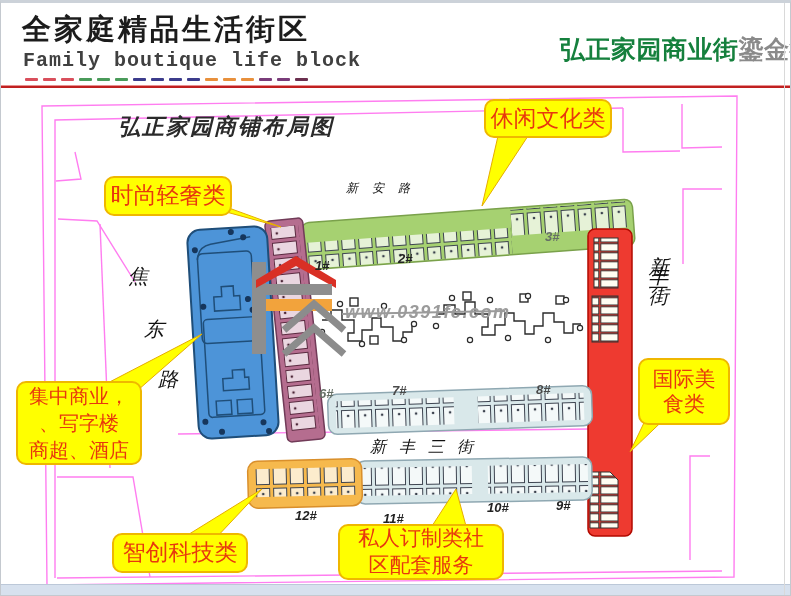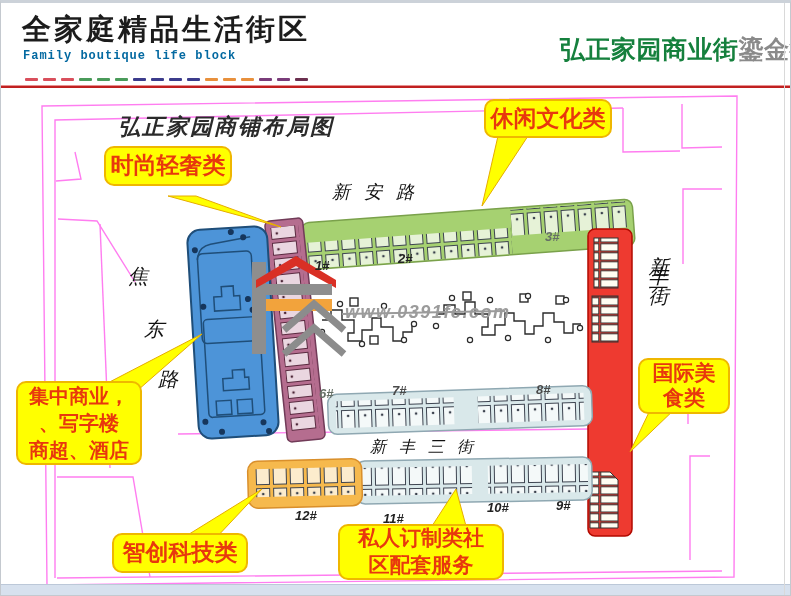--- a/index.html
+++ b/index.html
@@ -7,52 +7,52 @@
     width:791px;height:596px;position:relative;overflow:hidden;
     background:#ffffff;
     font-family:"Liberation Sans", sans-serif;
   }
   .frame{position:absolute;inset:0;border:1px solid #c4c9cf;border-top:3px solid #ccd2d9;pointer-events:none;z-index:50;}
   .frame-right{position:absolute;top:0;bottom:0;right:6px;width:1px;background:#d9d9d9;z-index:50;}
   .bottom-band{position:absolute;left:0;right:0;bottom:0;height:11px;background:#d7e1ee;border-top:1px solid #bcc8d8;z-index:49;}
 
   
   .title{position:absolute;left:22px;top:10px;font-family:"Liberation Serif", "DejaVu Serif", serif;font-size:29px;font-weight:600;letter-spacing:3px;color:#1c1c1c;white-space:nowrap;}
-  .subtitle{position:absolute;left:23px;top:49px;font-family:"Liberation Mono", "DejaVu Sans Mono", monospace;font-size:12px;font-weight:600;letter-spacing:1px;color:#0369a1;white-space:nowrap;}
+  .subtitle{position:absolute;left:23px;top:49px;font-family:"Liberation Mono", "DejaVu Sans Mono", monospace;font-size:20px;font-weight:600;letter-spacing:1px;color:#404040;white-space:nowrap;}
   .dash-row{position:absolute;left:25px;top:78px;display:flex;gap:5px;}
   .dash-row span{display:block;width:13px;height:3px;border-radius:1px;}
   .header-rule{position:absolute;left:0;right:0;top:85px;height:2px;background:#c02020;border-top:1px solid #e89090;}
   .brand{position:absolute;top:33px;left:560px;width:222px;font-size:25px;font-weight:bold;white-space:nowrap;letter-spacing:0.5px;}
   .brand .red{color:#15803d;}
   .brand .gray{color:#8a8a8a;}
 
   
   .abs{position:absolute;white-space:nowrap;}
   .plan-title{left:118px;top:112px;font-size:22px;font-weight:bold;letter-spacing:2px;color:#2a2a2a;}
   .street{font-family:"Liberation Serif","DejaVu Serif",serif;color:#111;}
-  .street-north{left:332px;top:180px;font-size:18px;letter-spacing:14px;}
+  .street-north{left:346px;top:180px;font-size:12px;letter-spacing:14px;}
   .street-south{left:370px;top:437px;font-size:16px;letter-spacing:13px;}
   .street-east{left:646px;top:240px;font-size:20px;writing-mode:vertical-rl;letter-spacing:10px;height:130px;}
   .jd{font-family:"Liberation Serif","DejaVu Serif",serif;font-size:20px;color:#111;}
   .bl{font-size:13px;font-weight:bold;color:#222;}
   .bl.dim{color:#667066;}
   .wm-name{left:334px;top:264px;font-size:23px;font-weight:bold;letter-spacing:15px;color:#9b9b9b;}
   .wm-url{left:345px;top:302px;font-size:18px;font-weight:bold;letter-spacing:1.5px;color:#9b9b9b;}
 
   
   .callout{
     position:absolute;background:#ffff00;border:2px solid #efb700;border-radius:10px;
-    color:#e8380d;font-family:"Liberation Serif","DejaVu Serif",serif;font-weight:bold;
+    color:#e8380d;font-family:"Liberation Serif","DejaVu Serif",serif;font-weight:normal;
     display:flex;flex-direction:column;align-items:center;justify-content:center;
     text-align:center;z-index:20;box-sizing:border-box;line-height:1.2;
   }
-  .co-fashion{left:104px;top:146px;width:128px;height:40px;font-size:23px;}
+  .co-fashion{left:104px;top:176px;width:128px;height:40px;font-size:23px;}
   .co-leisure{left:484px;top:99px;width:128px;height:39px;font-size:23px;}
   .co-central{left:16px;top:381px;width:126px;height:84px;font-size:20px;line-height:27px;}
-  .co-food{left:638px;top:358px;width:92px;height:56px;font-size:21px;line-height:25px;}
+  .co-food{left:638px;top:358px;width:92px;height:67px;font-size:21px;line-height:25px;}
   .co-tech{left:112px;top:533px;width:136px;height:40px;font-size:23px;}
   .co-custom{left:338px;top:524px;width:166px;height:56px;font-size:21px;line-height:27px;}
 
   svg.plan{position:absolute;inset:0;z-index:5;}
   .overlay{position:absolute;inset:0;z-index:10;pointer-events:none;font-style:italic;}
 </style>
 </head>
 <body>
 
 <svg class="plan" width="791" height="596" viewBox="0 0 791 596">

